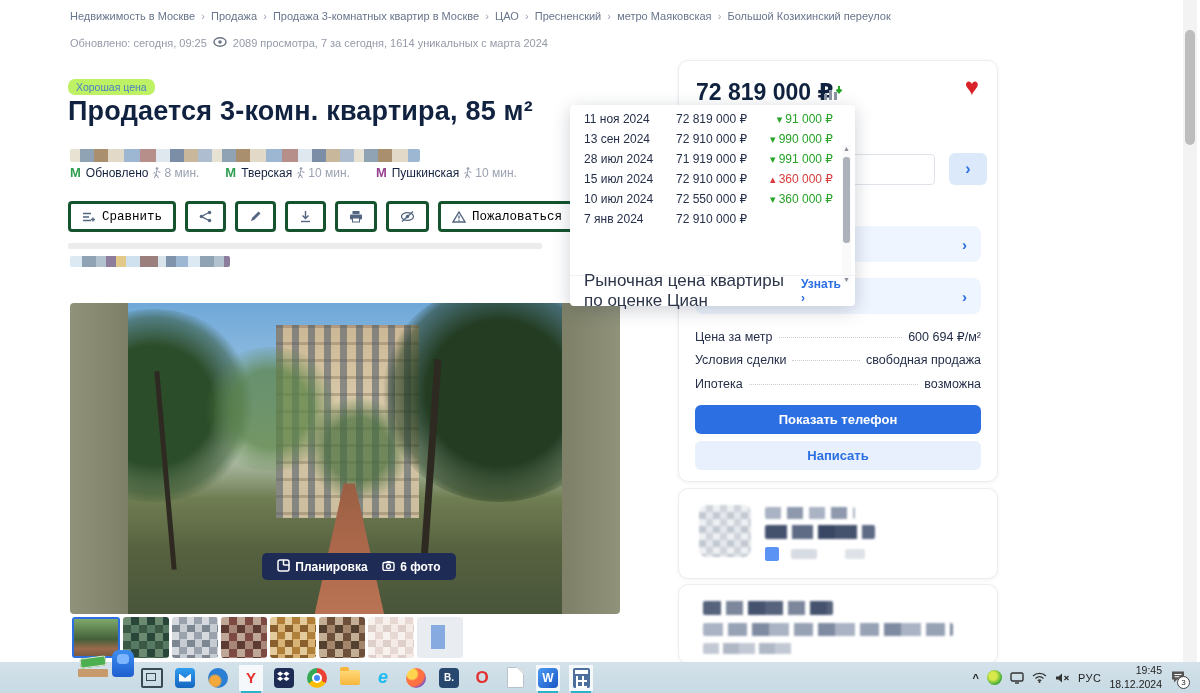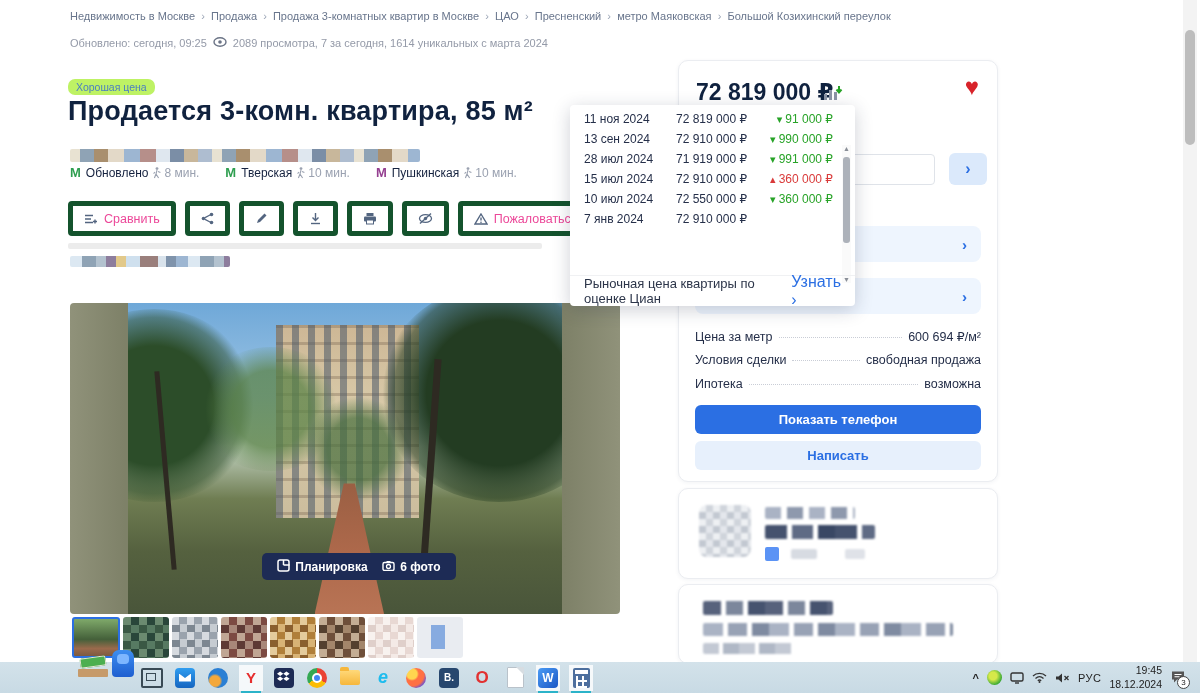--- a/index.html
+++ b/index.html
@@ -18,22 +18,22 @@
   .pix{filter:blur(.7px);border-radius:2px;}
   .pix-addr{left:70px;top:149px;width:350px;height:13px;
     background:repeating-linear-gradient(90deg,#e8e2d2 0 10px,#8fa3b5 10px 24px,#a98f6e 24px 38px,#e3d9c8 38px 54px,#9db6d2 54px 70px,#b68f8a 70px 86px,#dfe7ef 86px 100px,#7b8ea6 100px 114px,#c8b79b 114px 128px,#aebdd0 128px 142px);}
   .metro-row{left:70px;top:165px;display:flex;gap:26px;font-size:12px;align-items:center;}
   .metro-item{display:flex;align-items:center;gap:5px;}
   .metro-m{font-weight:bold;font-size:13px;}
   .metro-name{color:#15223f;}
   .walk{color:#9aa1b0;display:flex;align-items:center;gap:3px;}
   
   .actions{left:68px;top:201px;display:flex;gap:9px;}
-  .abtn{height:25px;border:5px solid #14532d;border-radius:4px;background:#fff;display:flex;
-        align-items:center;gap:6px;padding:0 11px;font-size:12.5px;color:#ec4899;cursor:pointer;}
+  .abtn{height:25px;border:3px solid #14532d;border-radius:4px;background:#fff;display:flex;
+        align-items:center;gap:6px;padding:0 11px;font-size:12.5px;color:#000000;cursor:pointer;font-family:Liberation Mono, monospace;}
   .abtn svg{display:block;}
   .divider{left:68px;top:243px;width:474px;height:6px;background:#ececec;border-radius:2px;}
   .pix-line2{left:70px;top:256px;width:160px;height:11px;
     background:repeating-linear-gradient(90deg,#dce8f2 0 12px,#8fa3b5 12px 26px,#b3c2cf 26px 36px,#8d7d9d 36px 46px,#e2c98a 46px 56px,#cfe0ee 56px 70px,#9a7f7c 70px 88px,#d9e3ec 88px 96px,#7f93ab 96px 106px,#9db6d2 106px 118px);}
   
   .photo{left:70px;top:303px;width:550px;height:311px;border-radius:4px;overflow:hidden;cursor:pointer;
     background:linear-gradient(90deg,#90927a 0%,#7e8168 10%,#767a5f 50%,#7e8168 90%,#90927a 100%);}
   .photo-inner{position:absolute;left:58px;right:58px;top:0;bottom:0;overflow:hidden;
     background:linear-gradient(180deg,#6fa8d8 0%,#9cc4e4 30%,#c3d3c2 46%,#6f7d52 63%,#55613f 80%,#49553a 100%);}
   .bldg{position:absolute;left:34%;top:7%;width:33%;height:62%;
@@ -80,22 +80,22 @@
   .ph-chg{flex:1;text-align:right;}
   .ph-chg.dir-down{color:#27a327;}
   .ph-chg.dir-up{color:#d93a3a;}
   .ph-chg.dir-down::before{content:"▾ ";font-size:11px;}
   .ph-chg.dir-up::before{content:"▴ ";font-size:11px;}
   .ph-scroll{position:absolute;right:4px;top:40px;width:9px;height:138px;background:#fafafa;}
   .ph-scroll .arr{position:absolute;left:0;width:9px;font-size:7px;color:#8a8f98;text-align:center;cursor:pointer;}
   .ph-thumbbar{position:absolute;left:1px;top:12px;width:7px;height:86px;background:#adb2ba;border-radius:3px;cursor:pointer;}
   .ph-footer{position:absolute;left:0;right:0;bottom:0;height:30px;border-top:1px solid #f0f1f3;
     display:flex;align-items:center;justify-content:space-between;padding:0 14px;}
-  .ph-footer-text{color:#2c3549;font-size:13px;}
-  .ph-link{color:#2b6fe3;font-size:16px;font-weight:normal;cursor:pointer;}
+  .ph-footer-text{color:#2c3549;font-size:17px;}
+  .ph-link{color:#2b6fe3;font-size:12px;font-weight:bold;cursor:pointer;}
   
   .card{background:#fff;border:1px solid #ebedf1;border-radius:10px;box-shadow:0 1px 4px rgba(40,50,80,.06);}
   .side-card{left:678px;top:60px;width:318px;height:420px;z-index:10;}
   .price-big{position:absolute;left:17px;top:18px;font-size:23px;font-weight:bold;color:#10223f;}
   .chart-ico{position:absolute;left:144px;top:24px;cursor:pointer;}
   .heart{position:absolute;right:18px;top:14px;font-size:24px;color:#d8232a;cursor:pointer;line-height:1;}
   .ask-input{position:absolute;left:162px;top:93px;width:92px;height:29px;border:1px solid #dfe3e9;border-radius:4px;background:#fff;}
   .ask-btn{position:absolute;left:270px;top:92px;width:38px;height:32px;border-radius:6px;background:#dbe9fb;
     color:#2b6fe3;font-weight:bold;font-size:16px;display:flex;align-items:center;justify-content:center;cursor:pointer;}
   .banner{position:absolute;left:16px;width:286px;height:36px;background:#eef5fe;border-radius:8px;

